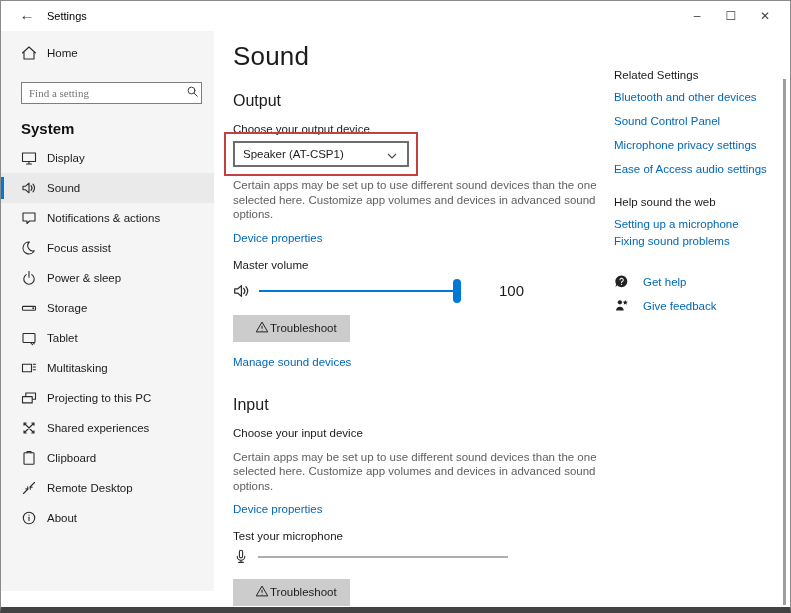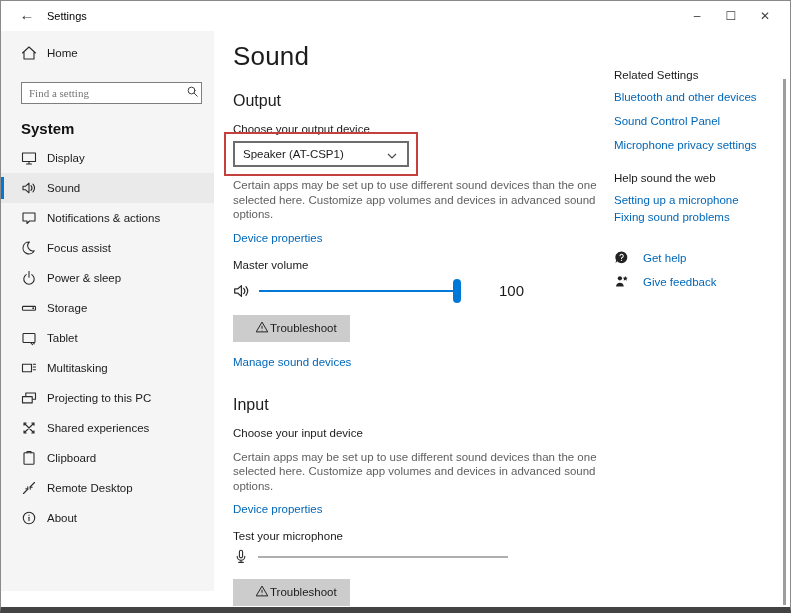--- a/index.html
+++ b/index.html
@@ -285,20 +285,21 @@
     
 
     
   </div>
 
   <div id="related">
     <div class="r-head">Related Settings</div>
     <span class="r-link">Bluetooth and other devices</span>
     <span class="r-link">Sound Control Panel</span>
     <span class="r-link">Microphone privacy settings</span>
+    <span class="r-link">Ease of Access audio settings</span>
 
     <div id="help-web">
       <div class="r-head">Help sound the web</div>
       <span class="r-link">Setting up a microphone</span>
       <span class="r-link">Fixing sound problems</span>
     </div>
 
     <div id="help-actions">
       <div class="act-row">
         <span class="aicon"><svg viewBox="0 0 16 16" width="15" height="15">

